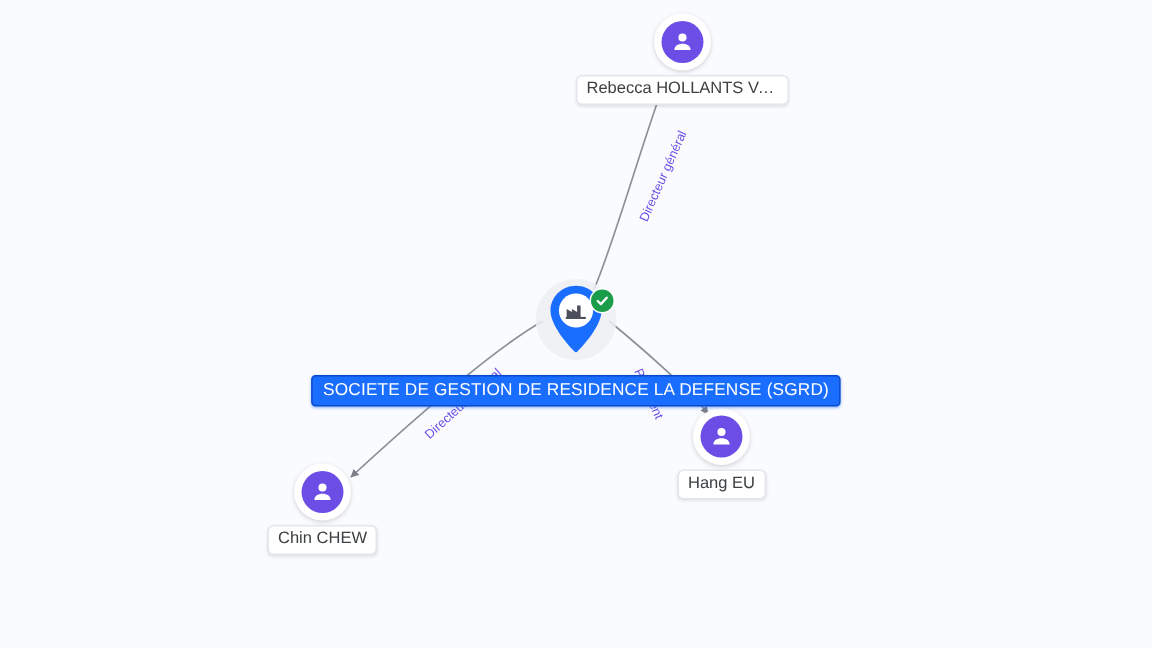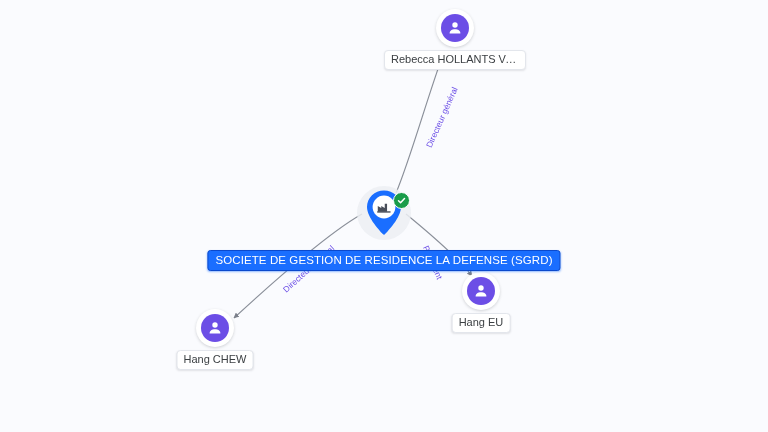--- a/index.html
+++ b/index.html
@@ -188,21 +188,21 @@
 
   <div class="person-node" style="left:215px; top:328px;">
     <div class="person-avatar-ring">
       <div class="person-avatar">
         <svg width="18" height="18" viewBox="0 0 24 24" fill="#ffffff">
           <circle cx="12" cy="8" r="3.6"></circle>
           <path d="M4.8 19.2c0-3.7 3.2-5.6 7.2-5.6s7.2 1.9 7.2 5.6z"></path>
         </svg>
       </div>
     </div>
-    <div class="person-label">Hang CHEW</div>
+    <div class="person-label">Chin CHEW</div>
   </div>
 
   <div class="company-node" style="left:384px; top:213px;">
     <div class="company-halo"></div>
     <div class="company-pin">
       <svg width="40" height="48" viewBox="0 0 40 48">
         <path d="M20 1.5c-9.4 0-17 7.4-17 16.6 0 10.6 13.5 24.6 16 27.2.5.6 1.5.6 2 0 2.5-2.6 16-16.6 16-27.2C37 8.9 29.4 1.5 20 1.5z" fill="#1a6eff"></path>
         <circle cx="20" cy="18" r="11.4" fill="#ffffff"></circle>
         <g fill="#4a4f5a" transform="translate(13.2,12.4) scale(0.58)">
           <path d="M1 18V8l6 3.5V8l6 3.5V4h4v14z"></path>

